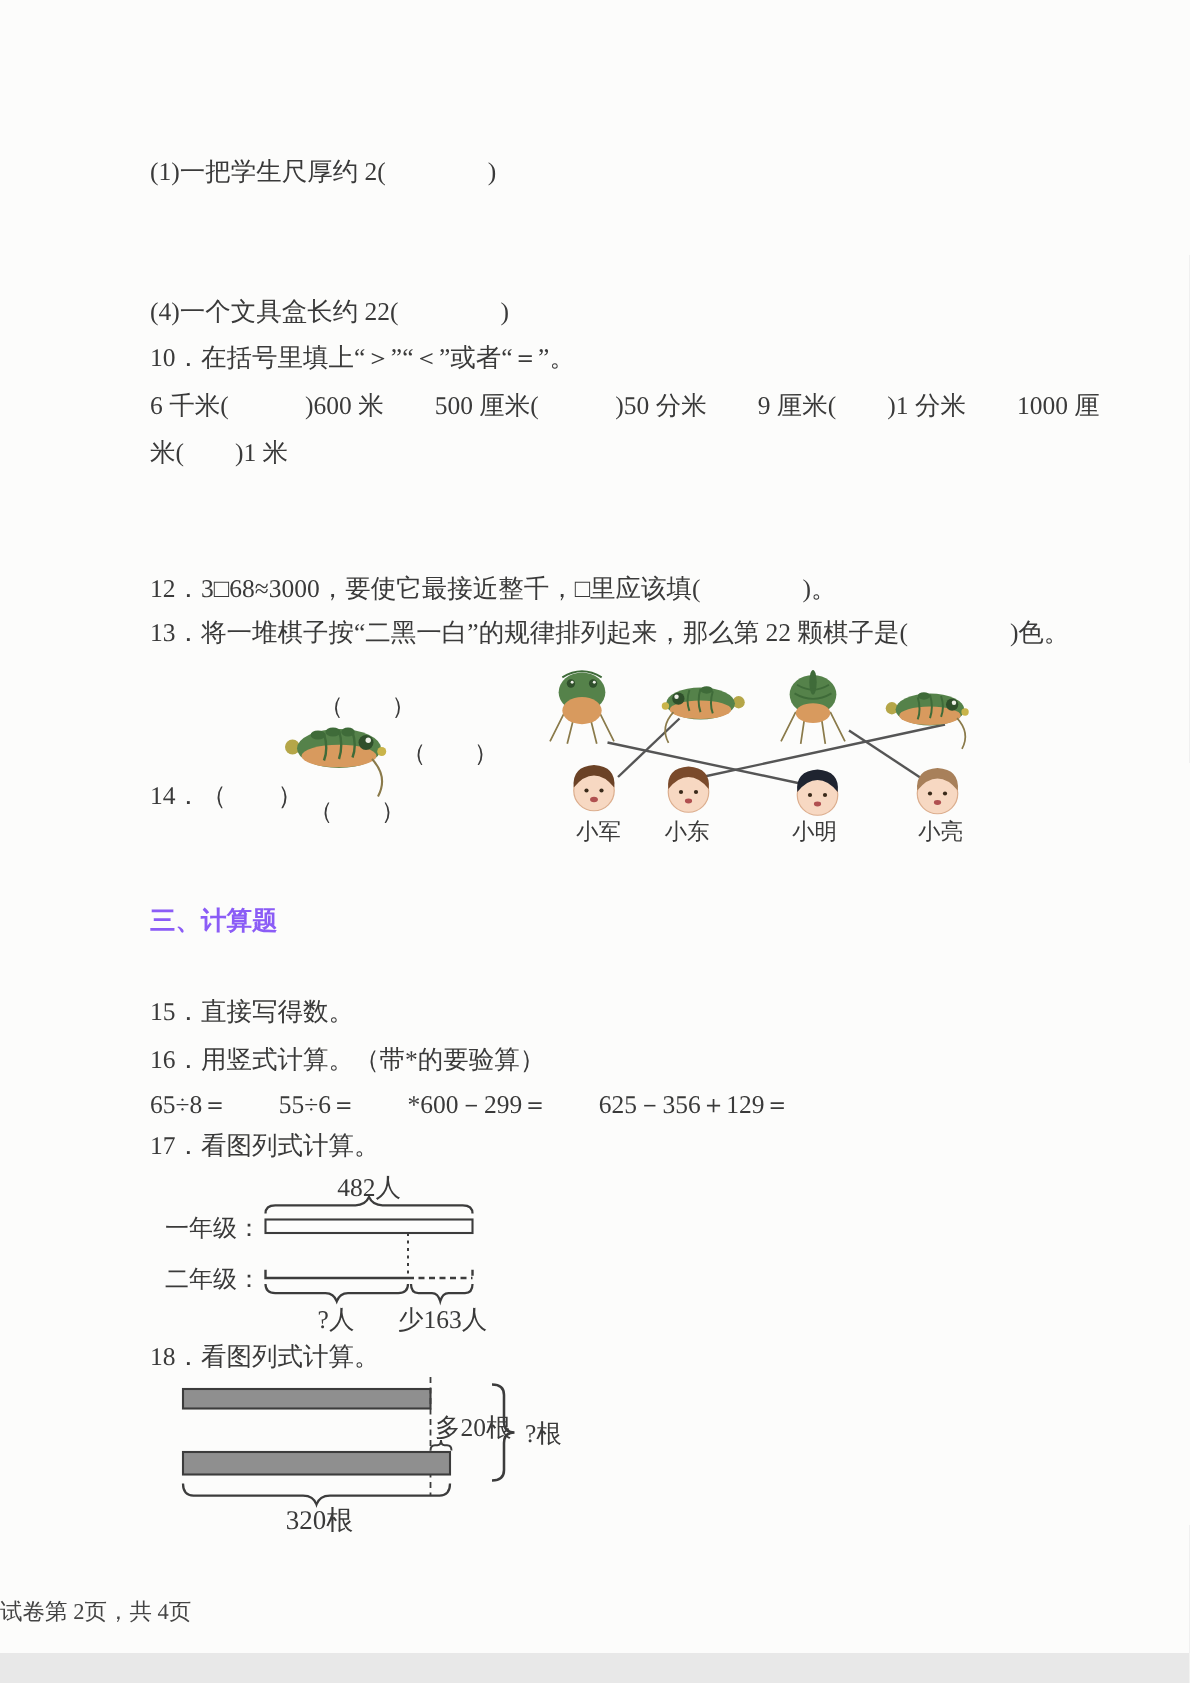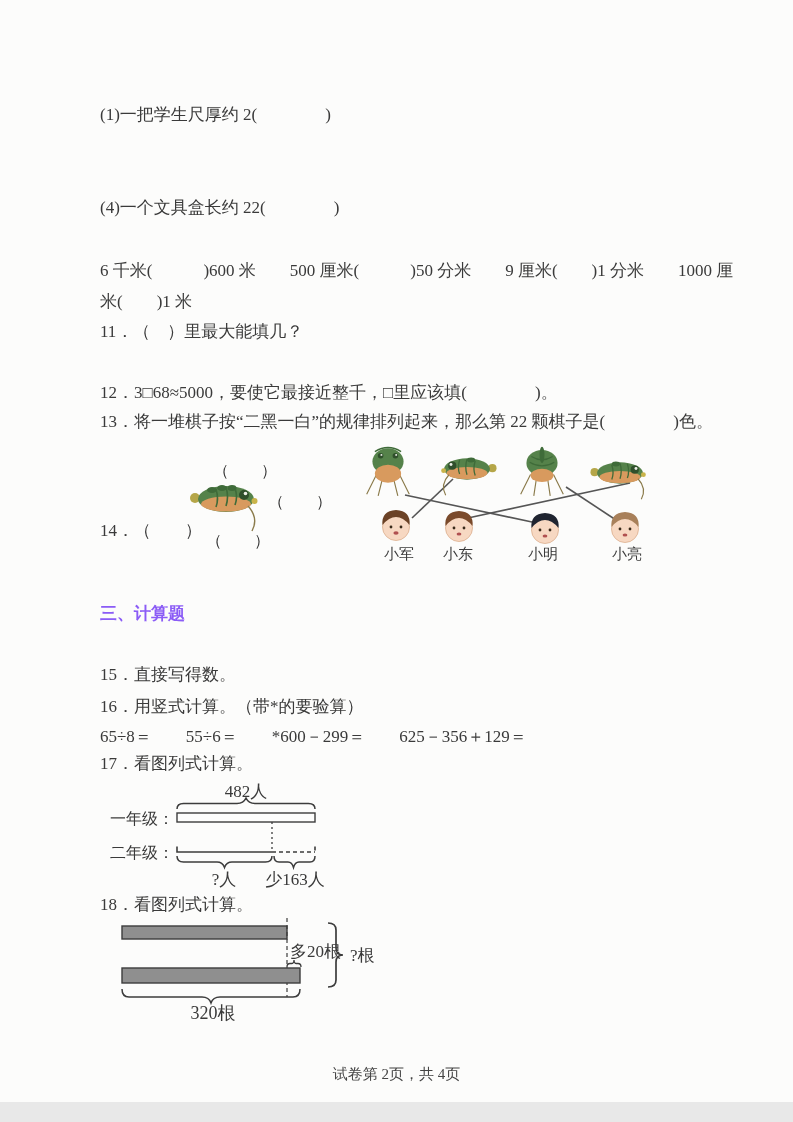--- a/index.html
+++ b/index.html
@@ -16,43 +16,43 @@
     position:absolute;
     left:100px;
     font-size:17px;
     line-height:22px;
     white-space:pre;
     color:#3a3a3a;
   }
   .bold{font-weight:bold;color:#8b5cf6;}
   .footer{
     position:absolute;left:0;width:100%;
-    text-align:center;font-size:15px;color:#444;
+    font-size:15px;color:#444;
   }
   svg text{
     font-family:"Liberation Serif","DejaVu Serif",serif;
     fill:#3a3a3a;
   }
   .abs{position:absolute;}
   .bracket{position:absolute;font-size:16px;color:#3a3a3a;white-space:pre;}
 </style>
 </head>
 <body>
 
 <div class="page">
 
   <div class="line" style="top:104px">(1)一把学生尺厚约 2(　　　　)</div>
   <div class="line" style="top:197px">(4)一个文具盒长约 22(　　　　)</div>
 
+  <div class="line" style="top:228px">10．在括号里填上“＞”“＜”或者“＝”。</div>
   <div class="line" style="top:260px">6 千米(　　　)600 米　　500 厘米(　　　)50 分米　　9 厘米(　　)1 分米　　1000 厘</div>
   <div class="line" style="top:291px">米(　　)1 米</div>
 
-  <div class="line" style="top:321px">11．（　）里最大能填几？</div>
 
-  <div class="line" style="top:382px">12．3□68≈5000，要使它最接近整千，□里应该填(　　　　)。</div>
+  <div class="line" style="top:382px">12．3□68≈3000，要使它最接近整千，□里应该填(　　　　)。</div>
   <div class="line" style="top:411px">13．将一堆棋子按“二黑一白”的规律排列起来，那么第 22 颗棋子是(　　　　)色。</div>
 
   <div class="line" style="top:520px">14．（　　）</div>
   <span class="bracket" style="left:213px;top:461px">（　　）</span>
   <span class="bracket" style="left:268px;top:492px">（　　）</span>
   <span class="bracket" style="left:206px;top:531px">（　　）</span>
 
   <svg class="abs" style="left:186px;top:477px" width="80" height="56" viewBox="-40 -22 80 56">
     <circle cx="-31" cy="-1" r="5" fill="#b5a648"></circle>
     <ellipse cx="0" cy="0" rx="28" ry="13" fill="#55824a"></ellipse>

